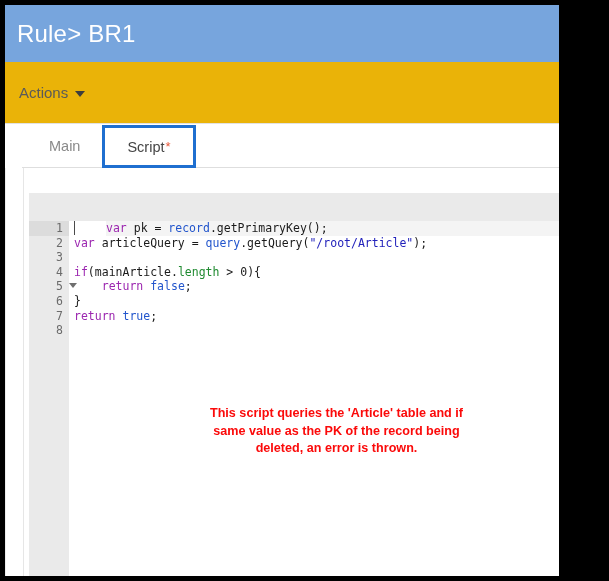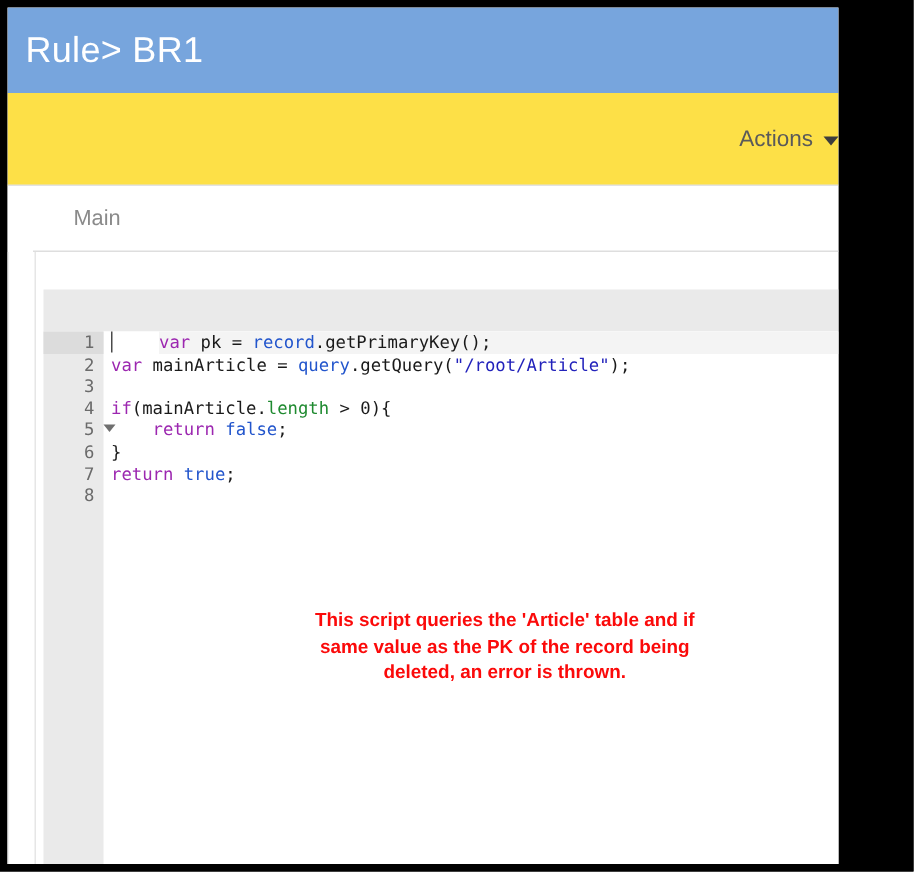--- a/index.html
+++ b/index.html
@@ -37,27 +37,26 @@
     color: #ffffff;
     font-size: 24px;
     font-weight: 400;
     letter-spacing: 0.2px;
     white-space: pre;
   }
 
   
   #actions-bar {
     height: 62px;
-    background: #fde047;
+    background: #eab308;
     border-bottom: 1px solid #e2e2e2;
     display: flex;
     align-items: center;
     padding-left: 14px;
     box-sizing: border-box;
-    justify-content: flex-end;
   }
   #actions-menu {
     display: flex;
     align-items: center;
     gap: 7px;
     cursor: pointer;
   }
   #actions-label {
     color: #5a5a5a;
     font-size: 15px;
@@ -250,20 +249,24 @@
   <div id="actions-bar">
     <div id="actions-menu">
       <span id="actions-label">Actions</span>
       <span class="caret-down"></span>
     </div>
   </div>
 
   <div id="tab-strip">
     <div class="tab">
       <span>Main</span>
+    </div>
+    <div class="tab active">
+      <span>Script</span>
+        <span class="tab-asterisk">*</span>
     </div>
   </div>
 
   <div id="content-area">
     <div id="content-inner">
 
       <div id="editor-toolbar"></div>
 
       <div id="editor">
         <div id="gutter">
@@ -272,21 +275,21 @@
             <div class="gutter-line">3</div>
             <div class="gutter-line">4</div>
             <div class="gutter-line">5<span class="fold-marker"></span></div>
             <div class="gutter-line">6</div>
             <div class="gutter-line">7</div>
             <div class="gutter-line">8</div>
           </div>
         <div id="code-pane">
           <div id="caret"></div>
         <div class="code-line active-line"><span class="tk-kw">var</span><span class="tk-plain"> pk = </span><span class="tk-obj">record</span><span class="tk-plain">.getPrimaryKey();</span></div>
-            <div class="code-line"><span class="tk-kw">var</span><span class="tk-plain"> mainArticle = </span><span class="tk-obj">query</span><span class="tk-plain">.getQuery(</span><span class="tk-str">"/root/Article"</span><span class="tk-plain">);</span></div>
+            <div class="code-line"><span class="tk-kw">var</span><span class="tk-plain"> articleQuery = </span><span class="tk-obj">query</span><span class="tk-plain">.getQuery(</span><span class="tk-str">"/root/Article"</span><span class="tk-plain">);</span></div>
             <div class="code-line">&nbsp;</div>
             <div class="code-line"><span class="tk-kw">if</span><span class="tk-plain">(mainArticle.</span><span class="tk-prop">length</span><span class="tk-plain"> &gt; </span><span class="tk-num">0</span><span class="tk-plain">){</span></div>
             <div class="code-line"><span class="tk-plain">    </span><span class="tk-kw">return</span><span class="tk-plain"> </span><span class="tk-obj">false</span><span class="tk-plain">;</span></div>
             <div class="code-line"><span class="tk-plain">}</span></div>
             <div class="code-line"><span class="tk-kw">return</span><span class="tk-plain"> </span><span class="tk-obj">true</span><span class="tk-plain">;</span></div>
           </div>
       </div>
 
       <div id="annotation">
           <div class="annot-line">This script queries the 'Article' table and if</div>

